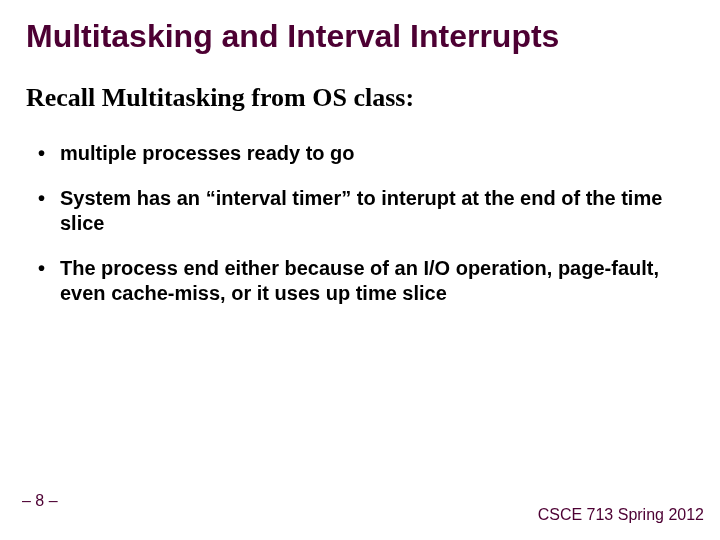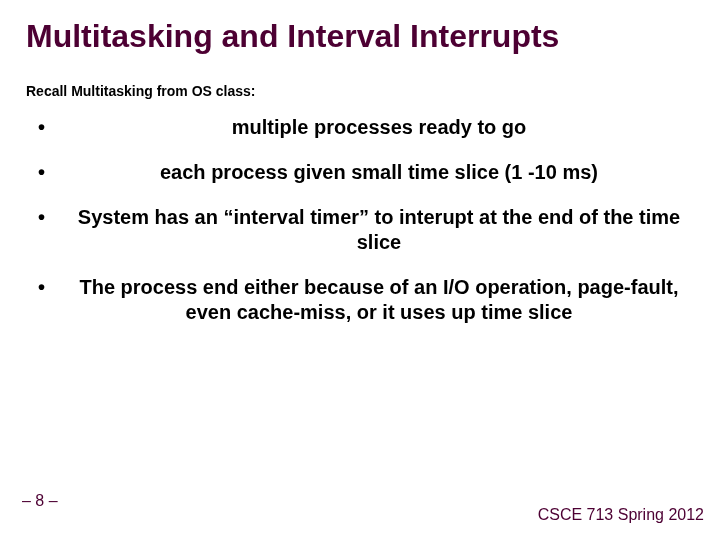--- a/index.html
+++ b/index.html
@@ -13,28 +13,28 @@
   }
   .title {
     color: #4d0033;
     font-size: 32px;
     font-weight: bold;
     line-height: 1.15;
     margin-bottom: 28px;
   }
   .subhead {
     color: #000;
-    font-size: 14px;
+    font-size: 26px;
     font-weight: bold;
-    margin-bottom: 16px;
+    margin-bottom: 28px;
+    font-family: Liberation Serif, serif;
   }
   .bullets {
     list-style: none;
     padding-left: 6px;
-    text-align: center;
   }
   .bullets li {
     color: #000;
     font-size: 20px;
     font-weight: bold;
     line-height: 1.25;
     padding-left: 28px;
     position: relative;
     margin-bottom: 20px;
   }
@@ -64,20 +64,19 @@
 </head>
 <body>
 
 <div class="slide">
   <h1 class="title">Multitasking and Interval Interrupts</h1>
 
   <div class="subhead">Recall Multitasking from OS class:</div>
 
   <ul class="bullets">
     <li>multiple processes ready to go</li>
-    <li>each process given small time slice (1 -10 ms)</li>
     <li>System has an “interval timer” to interupt at the end of the time slice</li>
     <li>The process end either because of an I/O operation, page-fault, even cache-miss, or it uses up time slice</li>
   </ul>
 
   <div class="footer-left">– 8 –</div>
   <div class="footer-right">CSCE 713 Spring 2012</div>
 </div>
 
 </body></html>

